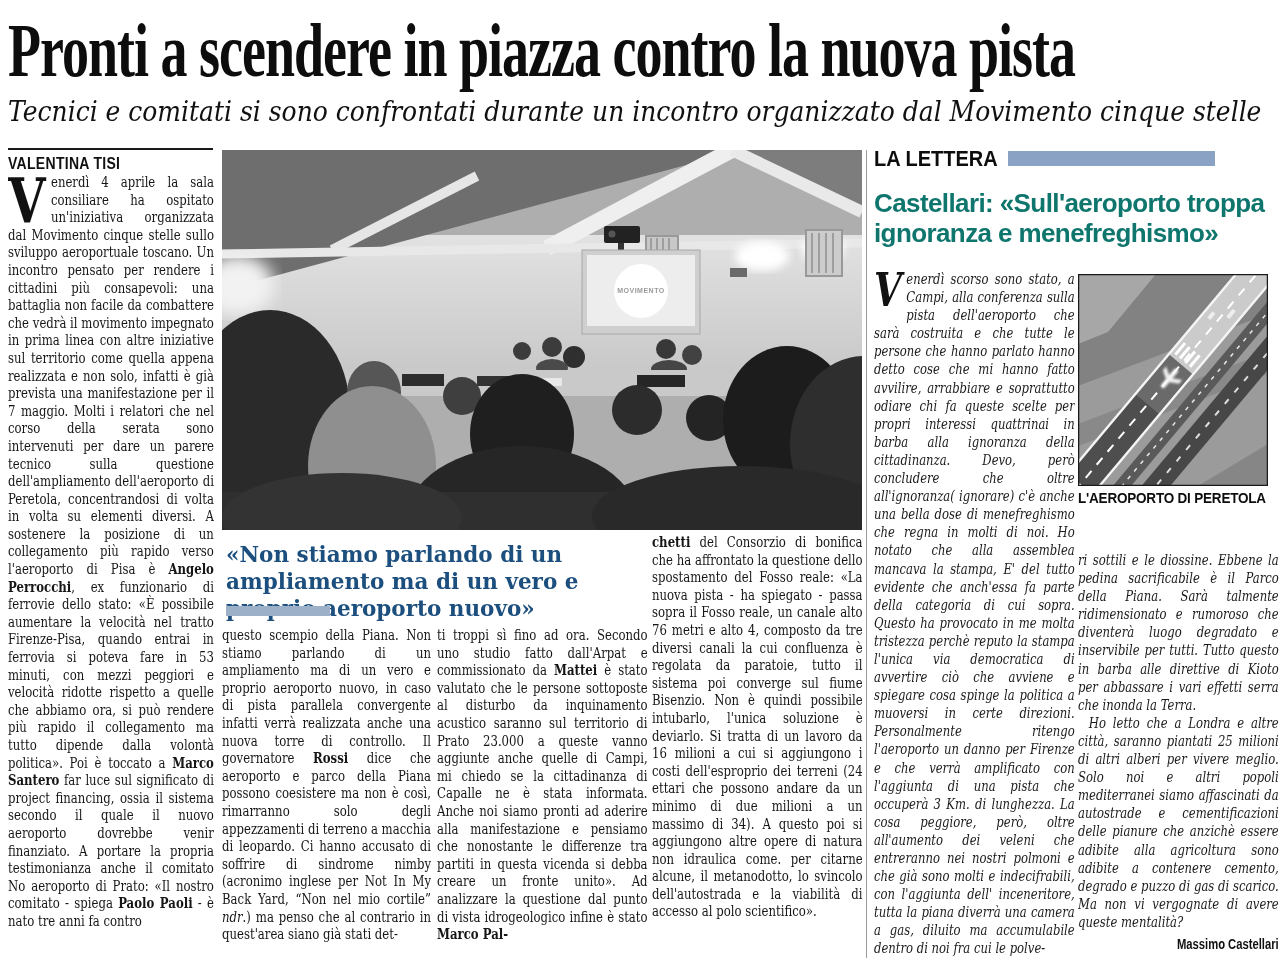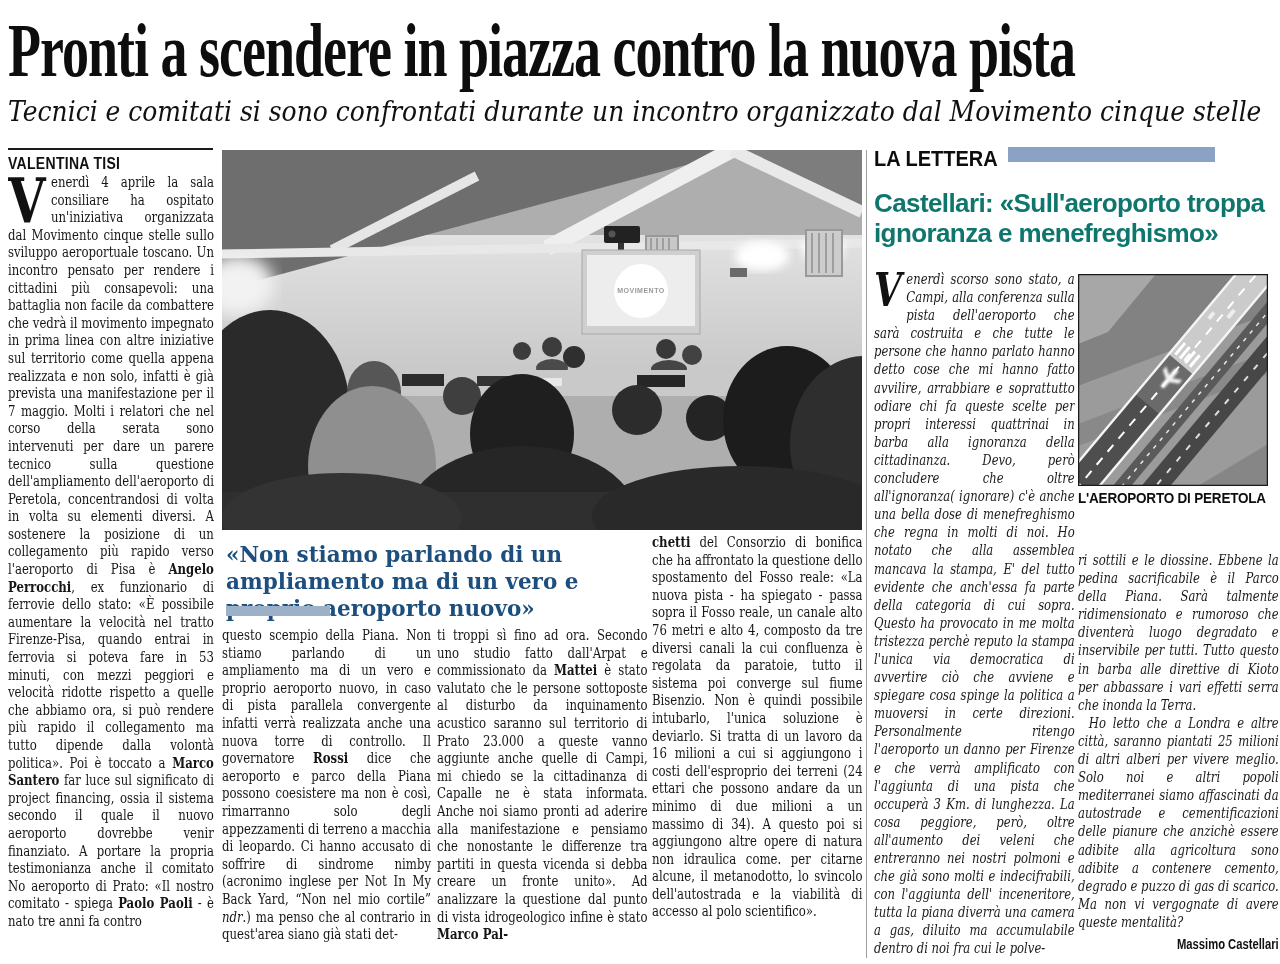--- a/index.html
+++ b/index.html
@@ -52,21 +52,21 @@
   
   #pullquote {
     position:absolute; left:226px; top:541px; width:420px;
     font-family:"DejaVu Serif", serif; font-weight:bold;
     font-size:21.5px; line-height:27px; color:#1c4f7e;
   }
   #pullquote-bar { position:absolute; left:226px; top:606px; width:104px; height:10px; background:#9cb0c8; }
   
   #divider-v { position:absolute; left:866px; top:150px; width:1px; height:808px; background:#9b9b9b; }
   
-  #kicker-row { position:absolute; left:874px; top:147px; width:341px; display:flex; }
+  #kicker-row { position:absolute; left:874px; top:147px; width:341px; display:flex; align-items:center; }
   #kicker-label {
     font-family:"Liberation Sans", sans-serif; font-weight:bold; font-size:20px;
     color:#0d0d0d; white-space:nowrap; transform:scaleY(1.12); transform-origin:0 50%;
   }
   #kicker-bar { flex:1; height:15px; background:#8aa3c4; margin-left:10px; }
   #letter-headline {
     position:absolute; left:874px; top:188px; width:404px;
     font-family:"Liberation Sans", sans-serif; font-weight:bold;
     font-size:26px; line-height:30px; letter-spacing:-0.6px; color:#0f766e;
   }

